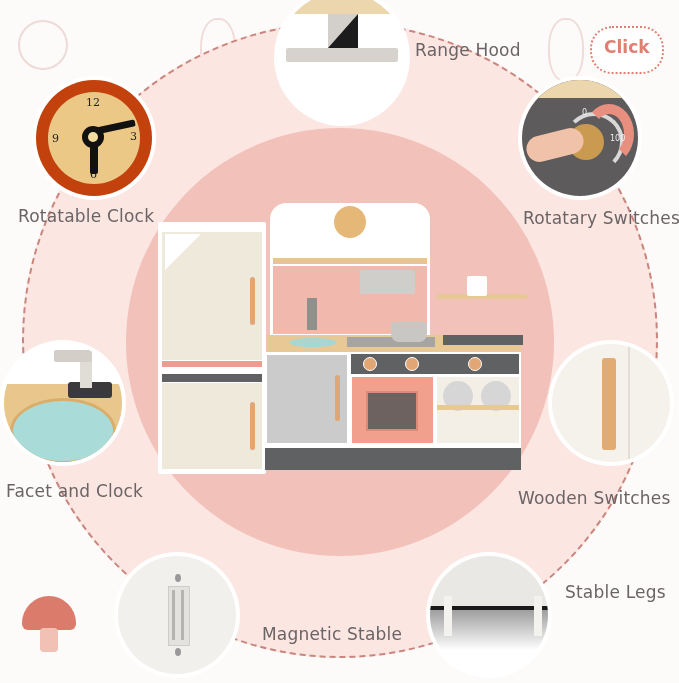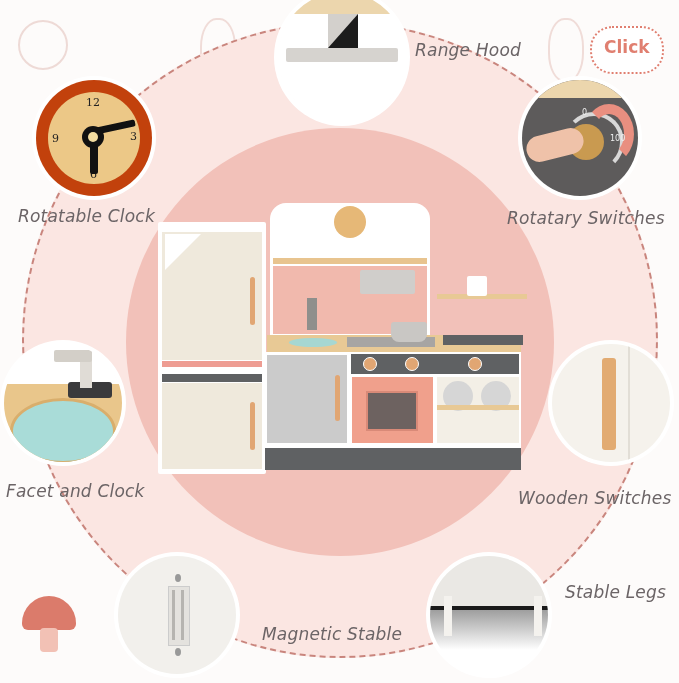--- a/index.html
+++ b/index.html
@@ -1,20 +1,20 @@
 <!DOCTYPE html>
 <html><head>
 <meta charset="utf-8">
 <style>
   html,body{margin:0;padding:0;}
   body{width:679px;height:683px;position:relative;overflow:hidden;background:#fdfbfa;font-family:"DejaVu Sans","Liberation Sans",sans-serif;}
   .abs{position:absolute;}
   .outer-ring{left:22px;top:22px;width:636px;height:636px;border-radius:50%;background:#fbe6e2;border:2px dashed #c9857d;box-sizing:border-box;}
   .inner-disc{left:126px;top:128px;width:428px;height:428px;border-radius:50%;background:#f2c1b9;}
-  .feature-label{color:#6b6466;font-size:17px;white-space:nowrap;letter-spacing:0.2px;font-style:italic;}
+  .feature-label{color:#6b6466;font-size:17px;white-space:nowrap;letter-spacing:0.2px;}
   .callout{border-radius:50%;background:#fff;box-shadow:0 0 0 4px #ffffff;overflow:hidden;}
   .deco{color:#eed7d2;font-size:40px;}
   
   .k-part{position:absolute;box-sizing:border-box;}
   .handle{position:absolute;background:#e1a673;border-radius:3px;}
 </style>
 </head>
 <body>
 
 <div class="abs deco" style="left:18px;top:20px;width:46px;height:46px;border:2px solid #eedad6;border-radius:50%;"></div>
@@ -98,21 +98,21 @@
 </div>
 <div class="abs callout" style="left:522px;top:80px;width:116px;height:116px;background:#5d5b5b;">
   <div class="abs" style="left:0;top:0;width:116px;height:18px;background:#ecd6ad;"></div>
   <div class="abs" style="left:42px;top:32px;width:52px;height:52px;border-radius:50%;border:4px solid #d8d8d8;border-left-color:transparent;border-bottom-color:transparent;"></div>
   <div class="abs" style="left:62px;top:24px;width:50px;height:60px;border-radius:50%;border:10px solid #e98f80;border-left-color:transparent;border-bottom-color:transparent;box-sizing:border-box;"></div>
   <div class="abs" style="left:46px;top:44px;width:36px;height:36px;border-radius:50%;background:#c99a50;"></div>
   <div class="abs" style="left:4px;top:52px;width:58px;height:26px;border-radius:14px;background:#efc2a9;transform:rotate(-14deg);"></div>
   <span class="abs" style="left:88px;top:54px;font-size:8px;color:#eee;">100</span>
   <span class="abs" style="left:60px;top:28px;font-size:8px;color:#eee;">0</span>
 </div>
-<div class="abs feature-label" style="left:507px;top:208px;">Rotatary Switches</div>
+<div class="abs feature-label" style="left:523px;top:208px;">Rotatary Switches</div>
 
 <div class="abs callout" style="left:4px;top:344px;width:118px;height:118px;background:#fff;">
   <div class="abs" style="left:0;top:40px;width:118px;height:80px;background:#e9c68b;"></div>
   <div class="abs" style="left:6px;top:54px;width:100px;height:60px;border-radius:50%;background:#a9dcd8;border:3px solid #d9ae6c;"></div>
   <div class="abs" style="left:64px;top:38px;width:44px;height:16px;background:#3a3a3c;border-radius:3px;"></div>
   <div class="abs" style="left:76px;top:8px;width:12px;height:36px;background:#e0dcd6;"></div>
   <div class="abs" style="left:50px;top:6px;width:38px;height:12px;background:#d3cfc8;border-radius:2px;"></div>
 </div>
 <div class="abs feature-label" style="left:6px;top:481px;">Facet and Clock</div>
 

